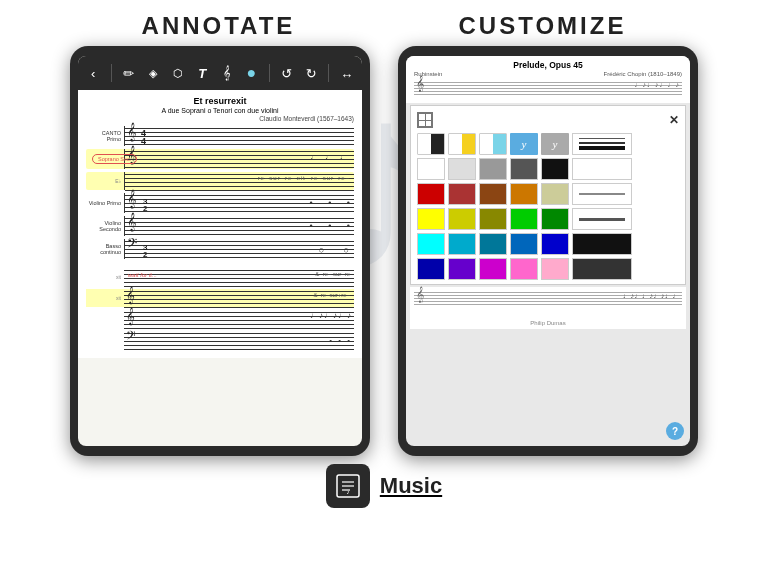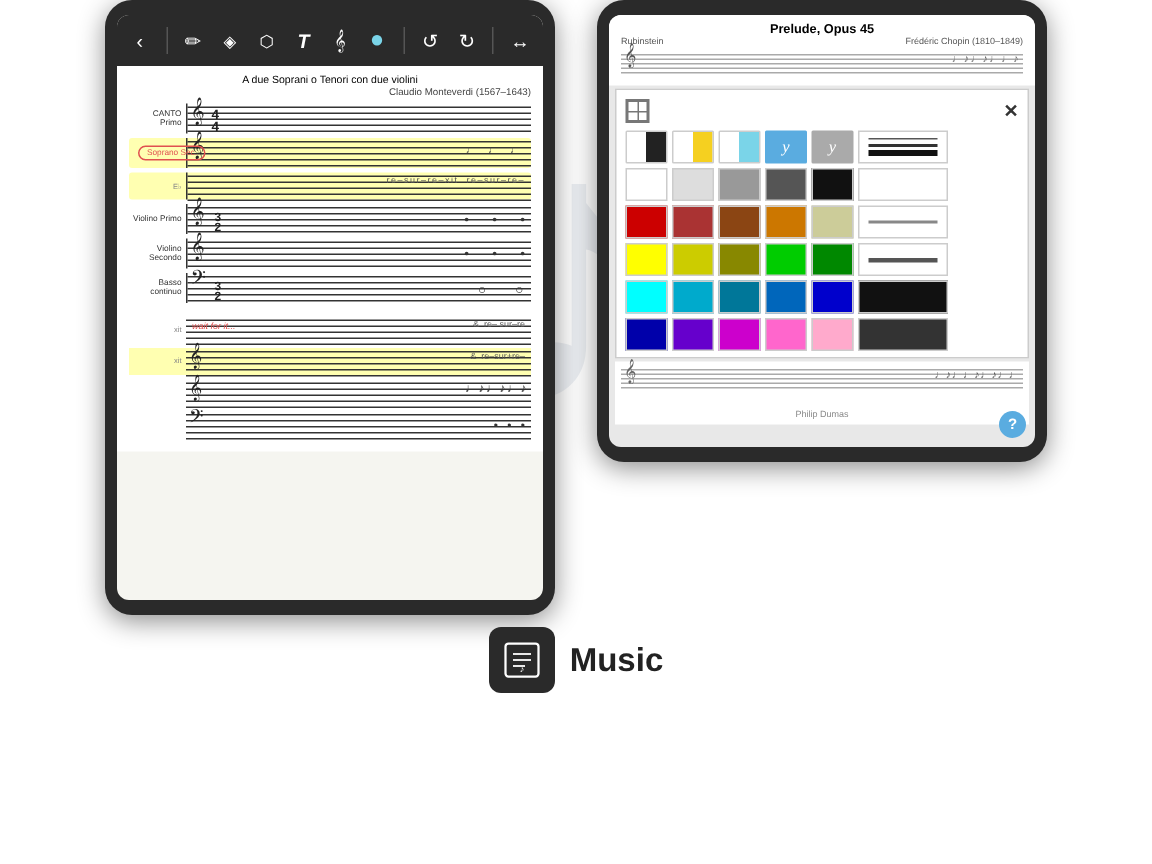--- a/index.html
+++ b/index.html
@@ -158,47 +158,52 @@
       flex-shrink: 0;
     }
 
     
     .tablet-right {
       width: 300px;
     }
 
     .tablet-right .tablet-screen {
       width: 284px;
-      height: 288px;
+      height: 390px;
       background: #e8e8e8;
     }
 
     
     .footer {
       display: flex;
       align-items: center;
       justify-content: center;
       gap: 10px;
       margin-top: 8px;
       z-index: 1;
     }
 
     .logo-text {
       display: flex;
       flex-direction: column;
       line-height: 1.1;
+      text-decoration: underline;
     }
   </style>
 </head>
 <body>
 
 <div class="main-container">
 
   <div class="watermark">♪</div>
 
+  <div class="header-row">
+    <span class="section-title">ANNOTATE</span>
+    <span class="section-title">CUSTOMIZE</span>
+  </div>
 
   <div class="tablets-row">
 
     <div class="tablet tablet-left">
       <div class="tablet-screen">
 
         <div class="toolbar">
           <span class="toolbar-btn">‹</span>
           <div class="toolbar-separator"></div>
           <span class="toolbar-btn">✏</span>
@@ -208,20 +213,21 @@
           <span class="toolbar-btn" style="font-family:serif;">𝄞</span>
           <span class="toolbar-btn" style="font-size:16px;color:#7ad4e8;">●</span>
           <div class="toolbar-separator"></div>
           <span class="toolbar-btn">↺</span>
           <span class="toolbar-btn">↻</span>
           <div class="toolbar-separator"></div>
           <span class="toolbar-btn">↔</span>
         </div>
 
         <div class="score-area">
+          <div class="score-title">Et resurrexit</div>
           <div class="score-subtitle">A due Soprani o Tenori con due violini</div>
           <div class="score-composer">Claudio Monteverdi (1567–1643)</div>
 
           <div class="staff-row">
             <div class="staff-label">CANTO Primo</div>
             <div style="flex:1;position:relative;">
               <div style="height:20px;position:relative;border-left:1px solid #333;">
                 <div style="position:absolute;left:0;right:0;top:2px;height:0.5px;background:#333;box-shadow:0 4px 0 #333,0 8px 0 #333,0 12px 0 #333,0 16px 0 #333;"></div>
                 <span style="position:absolute;left:2px;top:-2px;font-size:16px;font-family:serif;color:#222;line-height:1;">𝄞</span>
                 <span style="position:absolute;left:16px;top:2px;font-size:9px;font-weight:bold;color:#222;">4</span>

